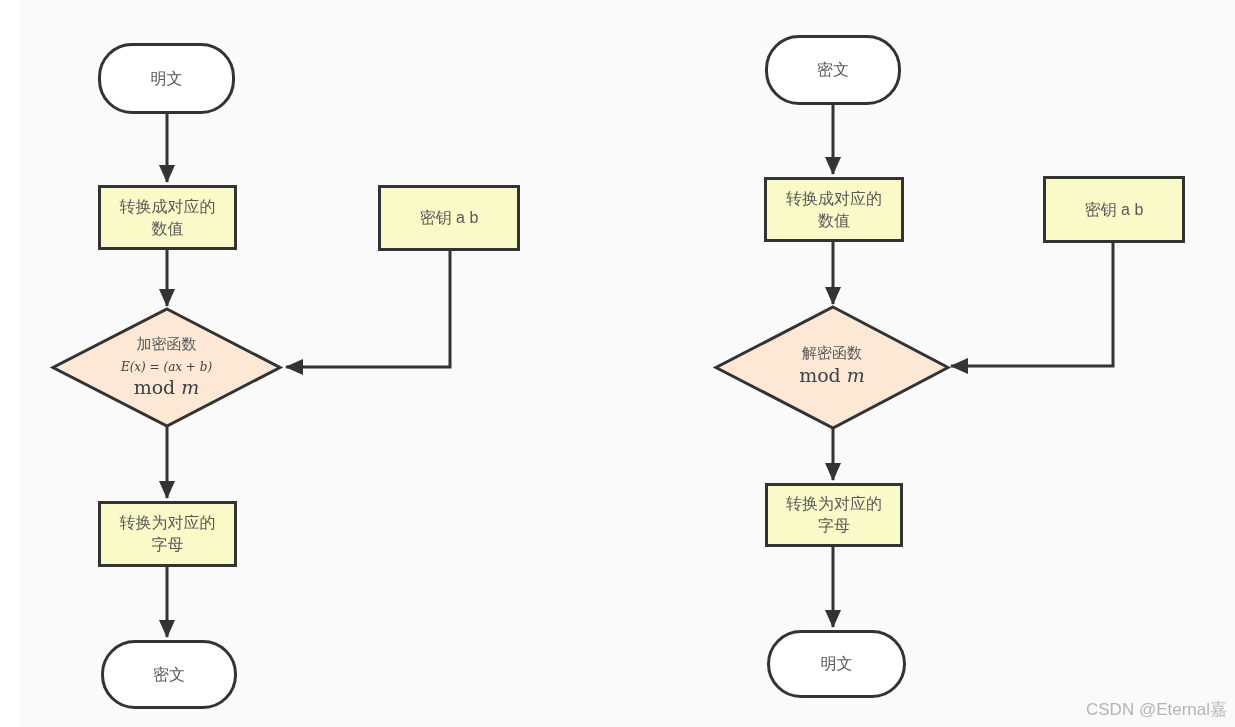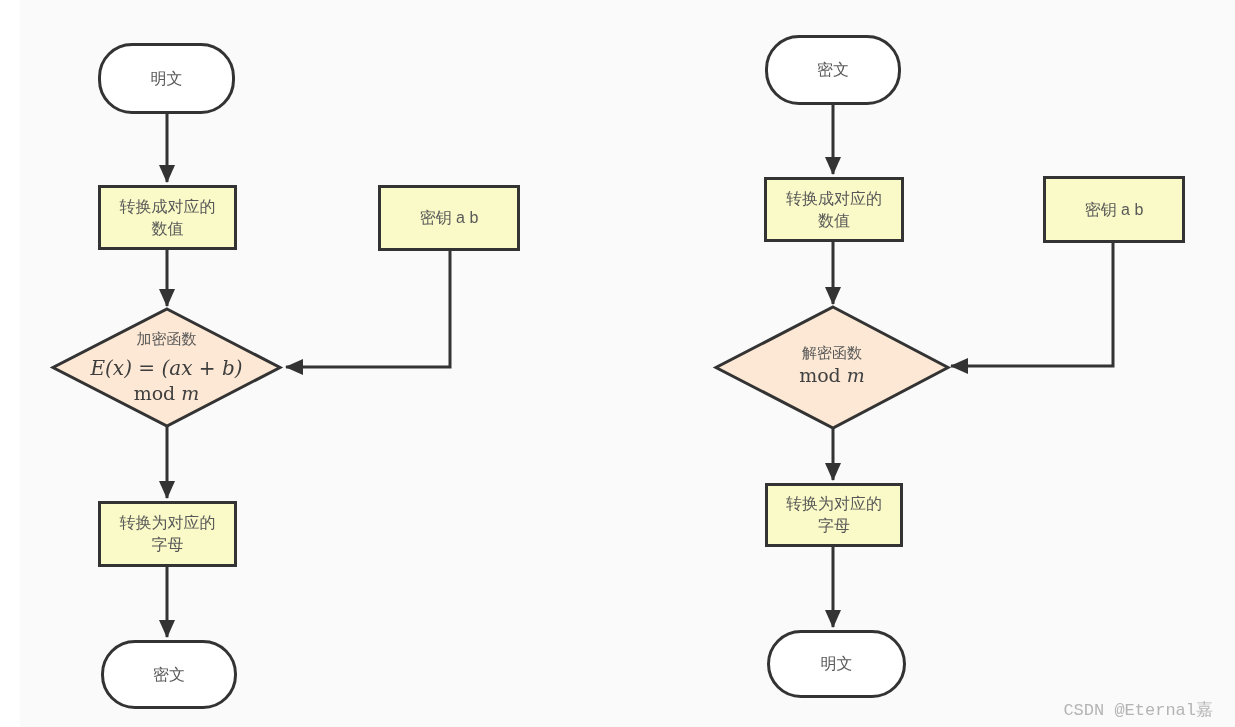--- a/index.html
+++ b/index.html
@@ -50,33 +50,33 @@
     align-items:center;justify-content:center;
     text-align:center;
   }
   .d-title{
     color:#595959;font-size:15px;line-height:1.25;
   }
   .d-formula{
     font-family:"DejaVu Serif", serif;
     font-style:italic;
     color:#3d3d3d;
-    font-size:20px;line-height:1.3;
+    font-size:12px;line-height:1.3;
     margin-top:6px;
   }
   .d-mod{
     font-family:"DejaVu Serif", serif;
     color:#404040;
     font-size:19px;line-height:1.3;
   }
   .d-mod .mod-var{font-style:italic;}
   .watermark{
-    position:absolute;right:22px;bottom:6px;z-index:3;
+    position:absolute;right:8px;bottom:6px;z-index:3;
     color:#b4b4b4;font-size:17px;
-    font-family:Liberation Mono, monospace;
+    font-family:Liberation Sans, sans-serif;
   }
 </style>
 </head>
 <body>
 
 <div class="canvas">
   <div class="left-strip"></div>
 
   <svg class="wires" width="1235" height="727">
     <defs>

